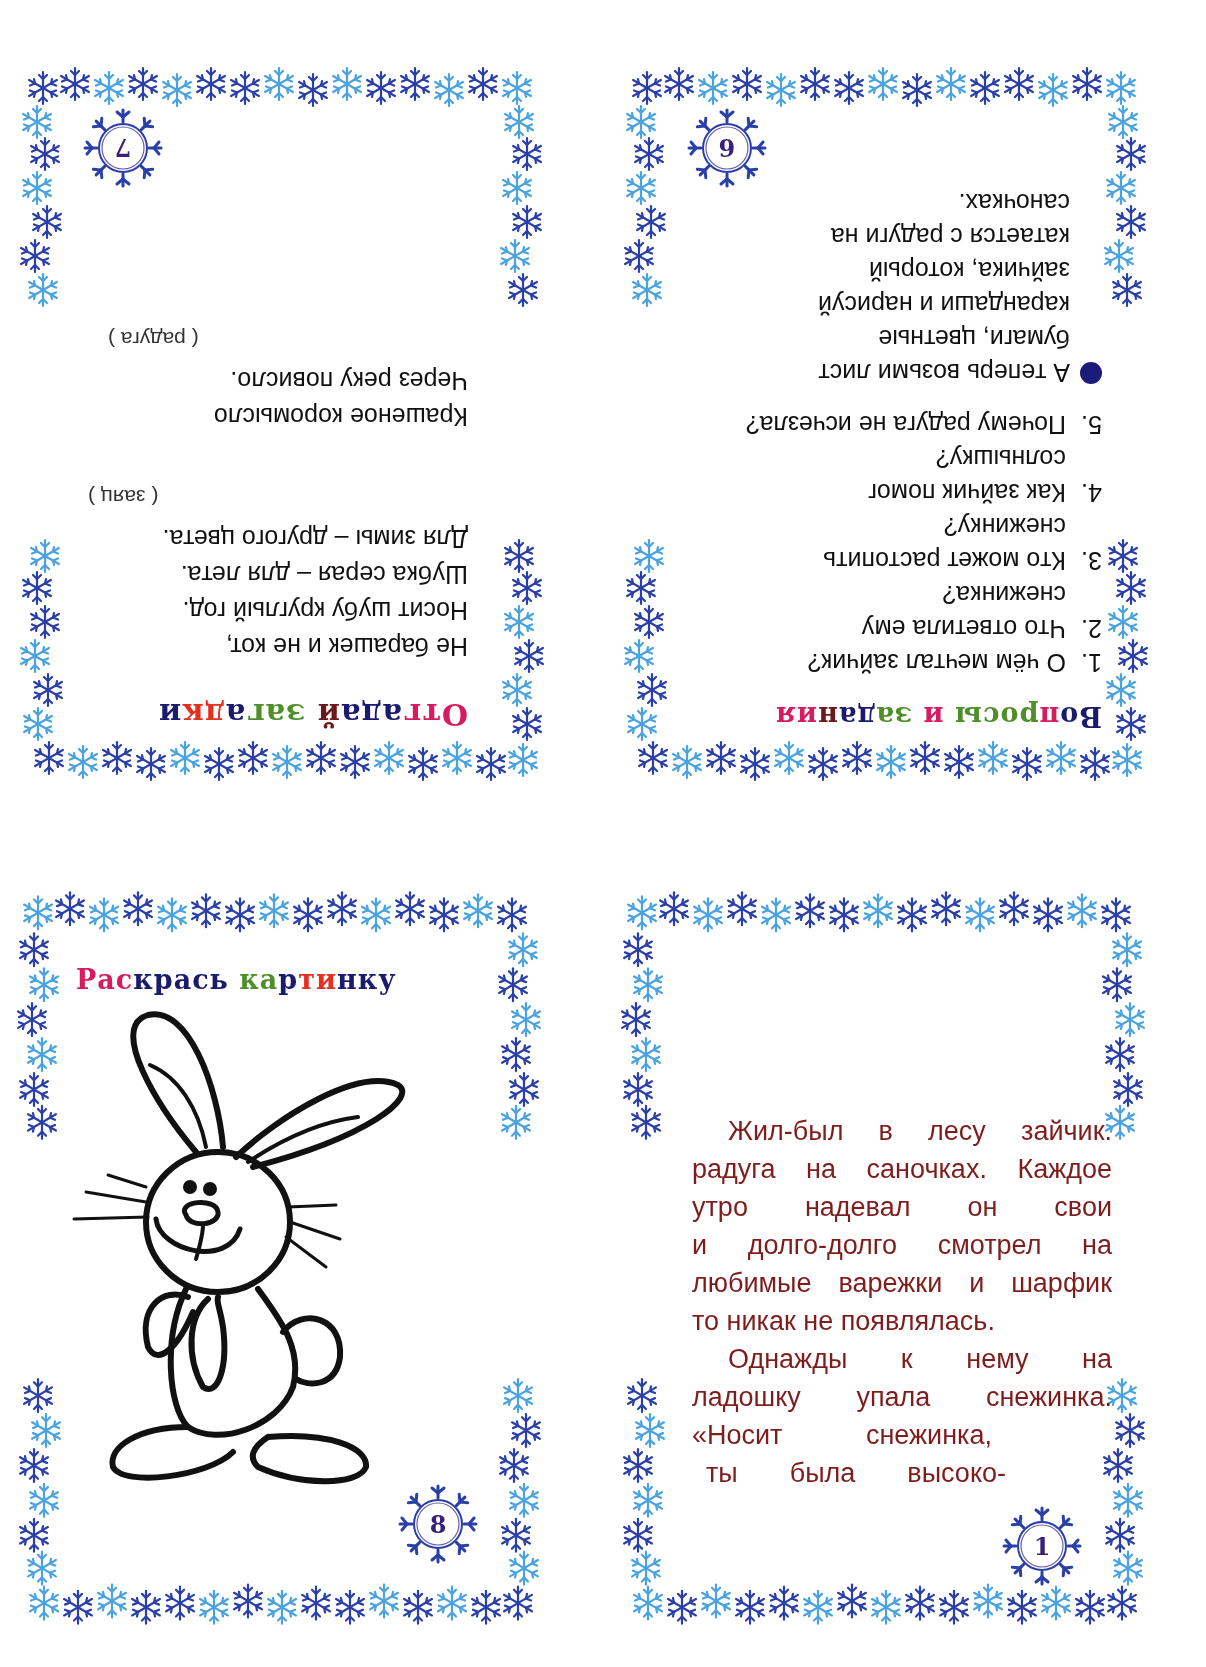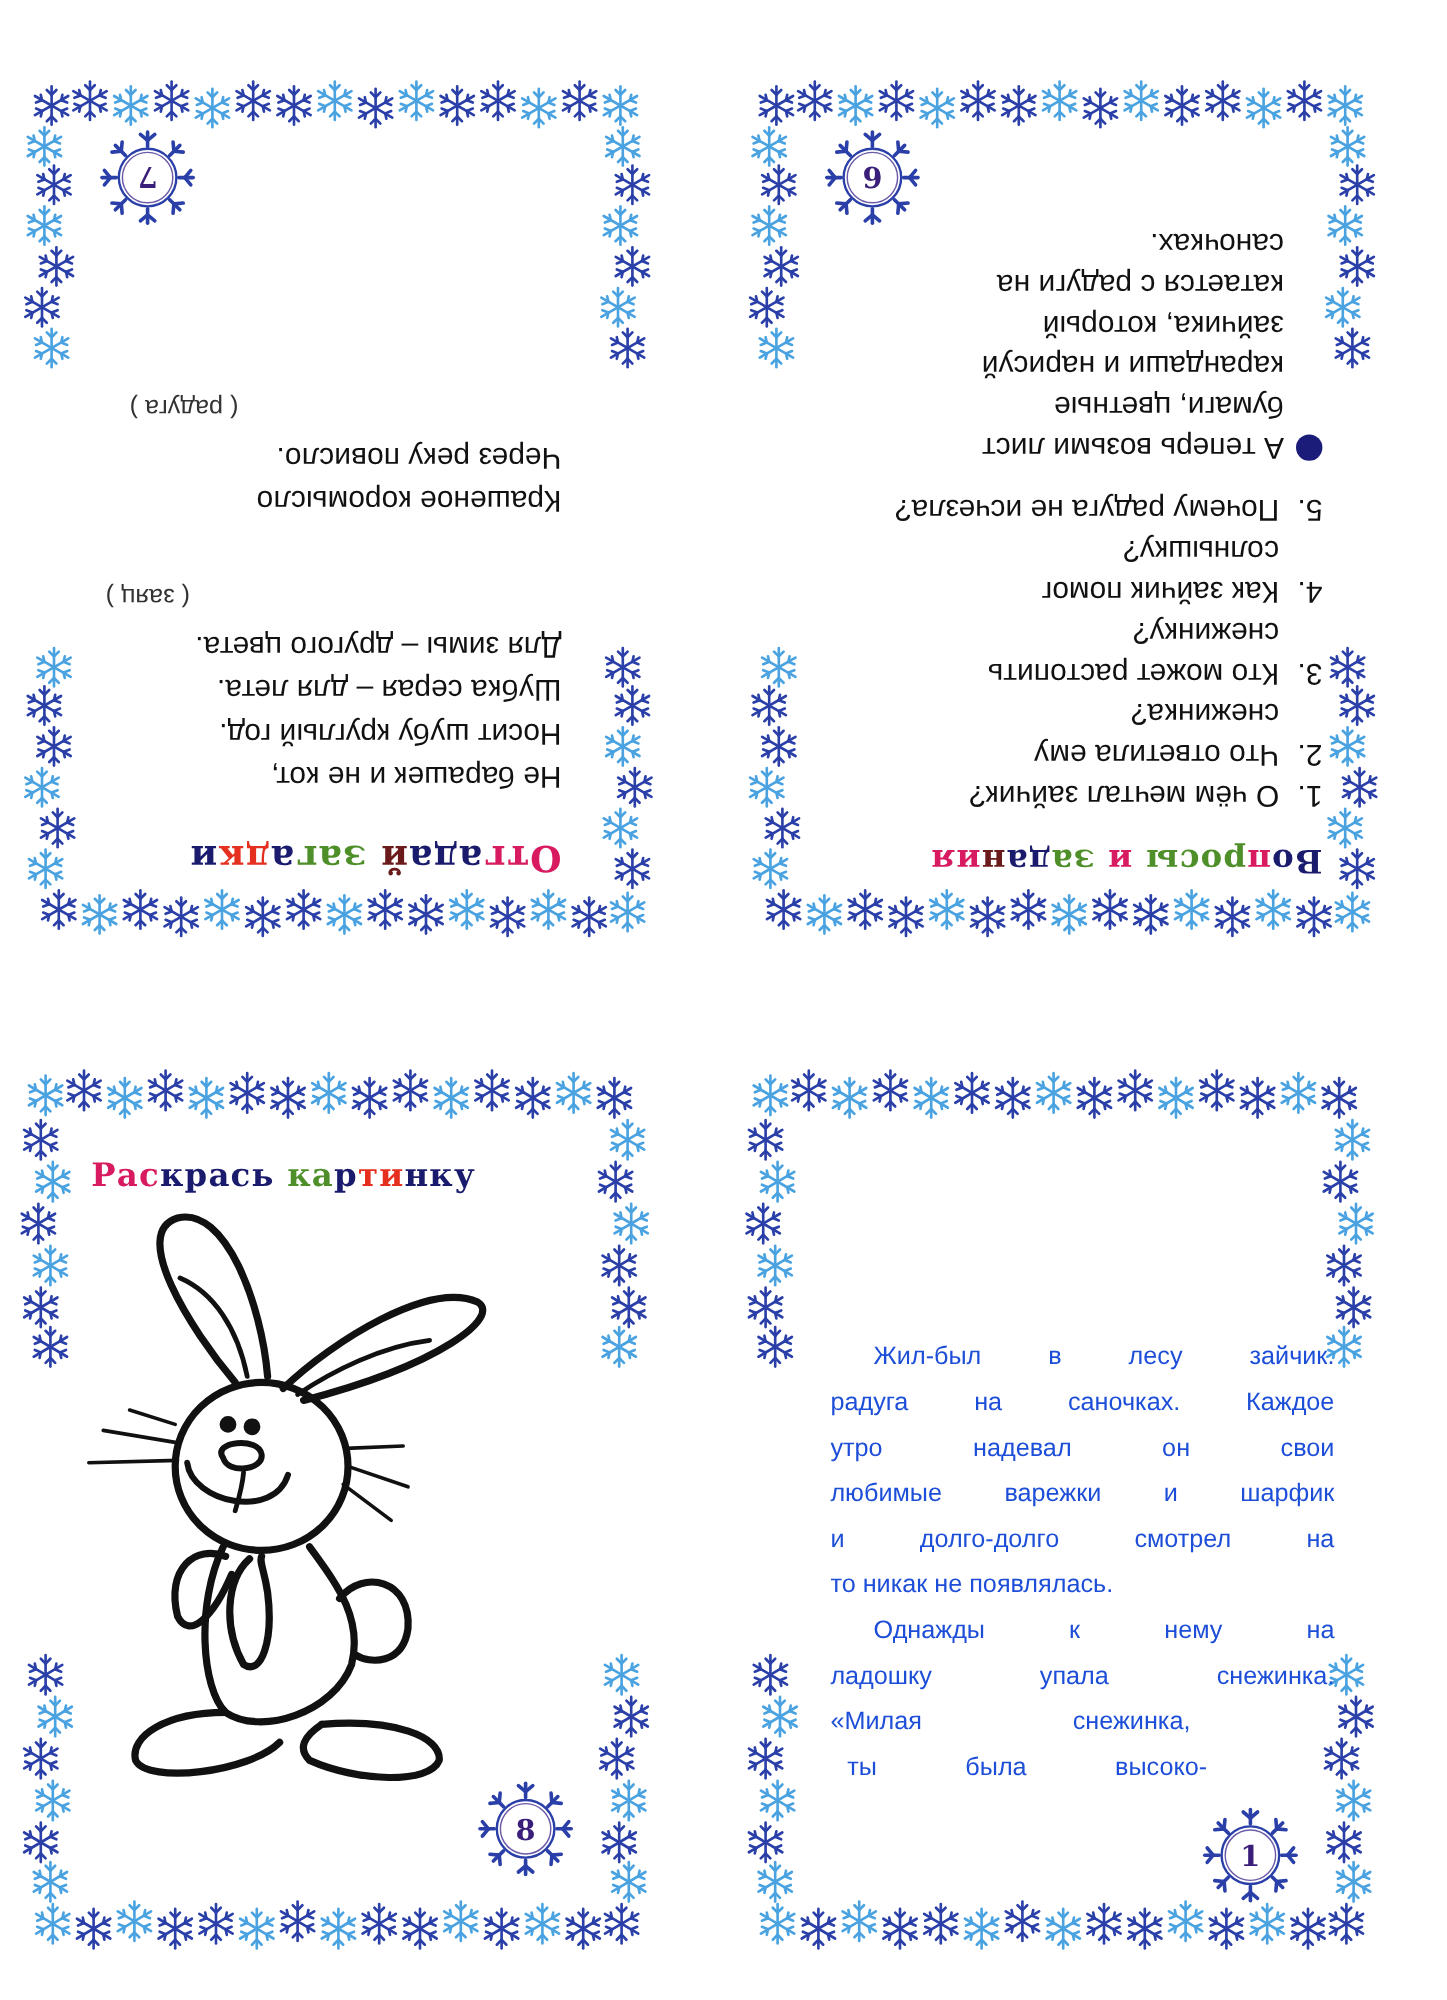--- a/index.html
+++ b/index.html
@@ -3,21 +3,21 @@
 <meta charset="utf-8">
 <style>
   html, body { margin:0; padding:0; background:#ffffff; }
   body { width:1206px; height:1667px; position:relative; overflow:hidden; font-family:"Liberation Sans", sans-serif; color:#111; }
   .page { position:absolute; }
   .rot { transform: rotate(180deg); }
   .frame { position:absolute; inset:0; pointer-events:none; }
   .inner { position:absolute; }
   .title-fancy { font-family:"DejaVu Serif", serif; font-weight:bold; letter-spacing:1px; white-space:nowrap; }
   .title-fancy span { display:inline-block; }
-  .body-text { font-family:"Liberation Sans", sans-serif; font-size:21px; line-height:38px; color:#1d4ed8; }
+  .body-text { font-family:"Liberation Sans", sans-serif; font-size:27px; line-height:38px; color:#7f1d1d; }
   .riddle { font-size:25px; line-height:36px; }
   .answer { font-size:21px; color:#333; }
   .q-list { margin:0; padding:0; list-style:none; }
   .q-list li { font-size:25px; line-height:34px; display:flex; }
   .q-list .num { width:36px; flex:none; }
   .badge { position:absolute; width:84px; height:84px; }
   .badge .num { position:absolute; left:0; top:0; width:84px; height:84px; display:flex; align-items:center; justify-content:center; font-family:"DejaVu Serif", serif; font-weight:bold; font-size:24px; color:#3a1f7a; }
   .story p { margin:0; text-align:justify; text-align-last:justify; }
   .story p.last { text-align-last:left; }
   .indent { text-indent:36px; }
@@ -258,26 +258,26 @@
 <div class="page" style="left:612px; top:882px; width:545px; height:755px;">
   <svg class="frame" width="545" height="755" viewBox="0 0 545 735" preserveAspectRatio="none">
       <use href="#frameA"></use>
     </svg>
 
 
   <div class="inner story body-text" style="left:80px; top:230px; width:420px;">
     <p class="indent">Жил-был в лесу зайчик.</p>
     <p>радуга на саночках. Каждое</p>
     <p>утро надевал он свои</p>
+    <p>и долго-долго смотрел на</p>
     <p>любимые варежки и шарфик</p>
-    <p>и долго-долго смотрел на</p>
     <p class="last">то никак не появлялась.</p>
     <p class="indent">Однажды к нему на</p>
     <p>ладошку упала снежинка.</p>
-    <p style="width:300px;">«Милая снежинка,</p>
+    <p style="width:300px;">«Носит снежинка,</p>
     <p style="width:300px;margin-left:14px;">ты была высоко-</p>
   </div>
 
   <div class="badge" style="left:388px; top:622px;">
     <svg width="84" height="84">
         <use href="#badge-flake"></use>
       </svg>
     <div class="num">1</div>
   </div>
 </div>

